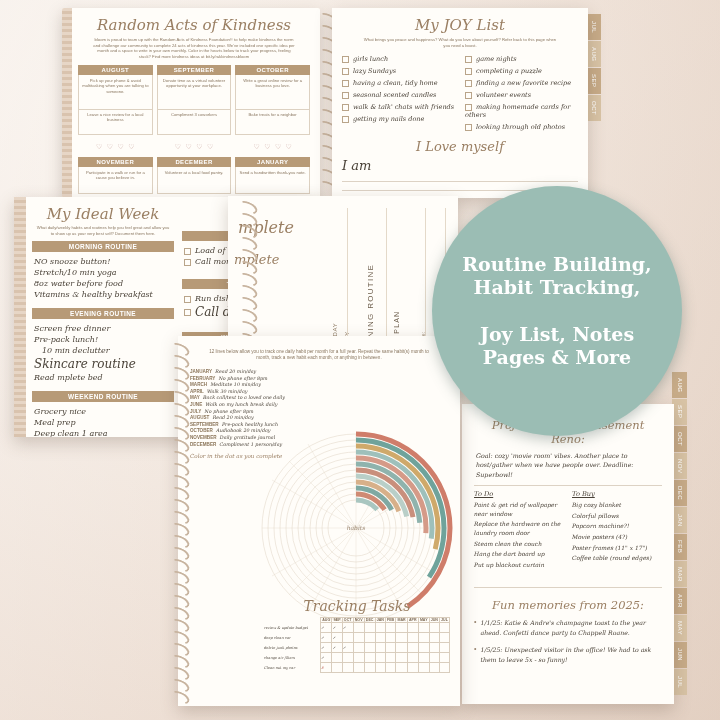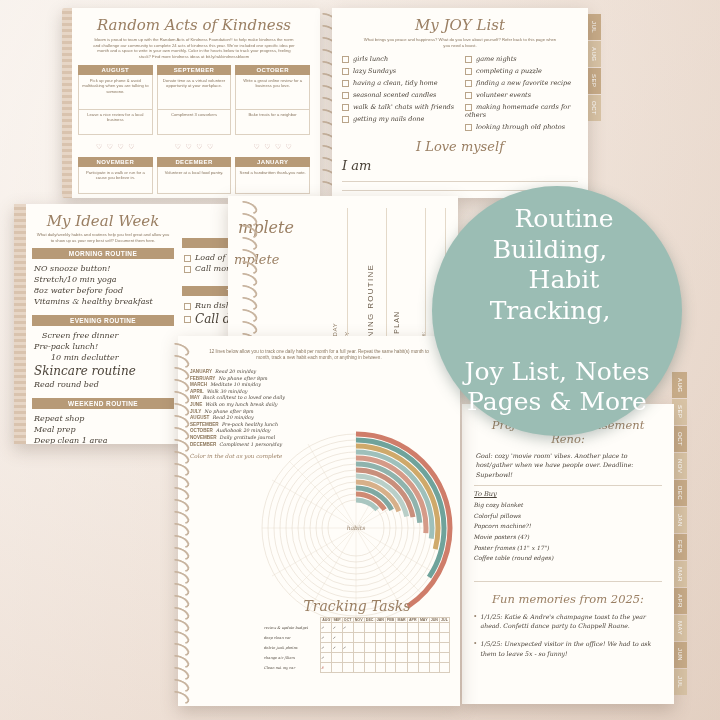--- a/index.html
+++ b/index.html
@@ -33,21 +33,21 @@
   .tabs{position:absolute;display:flex;flex-direction:column;}
   .tab{width:15px;height:26px;margin-bottom:1px;background:#c7ab88;color:#fff;font-size:6px;
        display:flex;align-items:center;justify-content:center;
        writing-mode:vertical-rl;text-orientation:mixed;letter-spacing:.08em;}
   .tab.alt{background:#d8c3a5;}
 
   
   .badge{position:absolute;border-radius:50%;
      background:#9bbdb4;color:#fff;display:flex;align-items:center;justify-content:center;text-align:center;
      box-shadow:0 4px 14px rgba(70,95,88,.35);}
-  .badge span{font-family:"DejaVu Serif",serif;font-weight:normal;font-size:25px;line-height:1.22;padding:0 14px;}
+  .badge span{font-family:"DejaVu Serif",serif;font-weight:bold;font-size:19px;line-height:1.22;padding:0 14px;}
 
   
   .cb{display:inline-block;width:5px;height:5px;border:1px solid #b9a489;margin-right:4px;vertical-align:middle;}
   .heart{color:#c9a6a0;font-size:7px;}
 
   
   .radial{position:absolute;}
   
   table{border-collapse:collapse;}
   td,th{border:.5px solid #d9cdbd;font-size:3.6px;color:#7e6b56;padding:0;}
@@ -212,48 +212,48 @@
       </div>
     </div>
 
     <div class="script" style="font-size:13px;text-align:center;margin:6px 0 4px;">I Love myself</div>
     <div class="hand" style="font-size:13px;">I am</div>
     <div class="rule" style="margin:8px 0;"></div>
     <div class="rule" style="margin:8px 0;"></div>
   </div>
 </div>
 
-<div class="page" style="left:14px;top:204px;width:300px;height:240px;">
+<div class="page" style="left:14px;top:197px;width:300px;height:240px;">
   <div class="edge" style="left:0;width:12px;"></div>
   <div style="padding:8px 8px 8px 18px;display:flex;gap:8px;">
 
     <div style="width:142px;">
       <div class="script" style="font-size:15px;text-align:center;">My Ideal Week</div>
       <div class="tiny" style="text-align:center;padding:2px 4px 5px;">What daily/weekly habits and routines help you feel great and allow you to show up as your very best self? Document them here.</div>
 
       <div class="tanbar" style="font-size:6.5px;">MORNING ROUTINE</div>
       <div style="padding:3px 2px;">
         <div class="hand" style="font-size:8px;margin:2px 0;">NO snooze button!</div>
         <div class="hand" style="font-size:8px;margin:2px 0;">Stretch/10 min yoga</div>
         <div class="hand" style="font-size:8px;margin:2px 0;">8oz water before food</div>
         <div class="hand" style="font-size:8px;margin:2px 0;">Vitamins &amp; healthy breakfast</div>
       </div>
 
       <div class="tanbar" style="font-size:6.5px;margin-top:4px;">EVENING ROUTINE</div>
       <div style="padding:3px 2px;">
-        <div class="hand" style="font-size:8px;margin:2px 8px;">Screen free dinner</div>
+        <div class="hand" style="font-size:8px;margin:2px 0;">Screen free dinner</div>
         <div class="hand" style="font-size:8px;margin:2px 0;">Pre-pack lunch!</div>
-        <div class="hand" style="font-size:8px;margin:2px 17px;">10 min declutter</div>
+        <div class="hand" style="font-size:8px;margin:2px 8px;">10 min declutter</div>
         <div class="hand" style="font-size:12px;margin:2px 0;">Skincare routine</div>
-        <div class="hand" style="font-size:8px;margin:2px 0;">Read round bed</div>
+        <div class="hand" style="font-size:8px;margin:2px 0;">Read mplete bed</div>
       </div>
 
       <div class="tanbar" style="font-size:6.5px;margin-top:4px;">WEEKEND ROUTINE</div>
       <div style="padding:3px 2px;">
-        <div class="hand" style="font-size:8px;margin:2px 0;">Repeat shop</div>
+        <div class="hand" style="font-size:8px;margin:2px 0;">Grocery nice</div>
         <div class="hand" style="font-size:8px;margin:2px 0;">Meal prep</div>
         <div class="hand" style="font-size:8px;margin:2px 0;">Deep clean 1 area</div>
         <div class="hand" style="font-size:8px;margin:2px 0;">Plan out week</div>
       </div>
     </div>
 
     <div style="width:120px;">
       <div class="tanbar" style="font-size:6px;margin-top:26px;">MONDAY</div>
       <div style="padding:3px 2px;">
         <div class="hand" style="font-size:8px;margin:2px 0;"><span class="cb"></span><span>Load of laundry</span></div>
@@ -322,20 +322,28 @@
   <div class="tab">JUN</div>
   <div class="tab alt">JUL</div>
 </div>
 
 <div class="page" style="left:462px;top:404px;width:212px;height:300px;">
   <div style="padding:14px 12px;">
     <div class="script" style="font-size:11.5px;text-align:center;">Project Plan for Basement Reno:</div>
     <div class="hand" style="font-size:6.3px;margin:5px 2px 6px;line-height:1.5;">Goal: cozy 'movie room' vibes. Another place to host/gather when we have people over. Deadline: Superbowl!</div>
     <div class="rule" style="margin-bottom:4px;"></div>
     <div style="display:flex;gap:8px;">
+      <div style="flex:1;">
+        <div class="hand" style="font-size:6.6px;text-decoration:underline;margin-bottom:3px;">To Do</div>
+        <div class="hand" style="font-size:5.9px;line-height:1.45;margin-bottom:2px;">Paint &amp; get rid of wallpaper near window</div>
+        <div class="hand" style="font-size:5.9px;line-height:1.45;margin-bottom:2px;">Replace the hardware on the laundry room door</div>
+        <div class="hand" style="font-size:5.9px;line-height:1.45;margin-bottom:2px;">Steam clean the couch</div>
+        <div class="hand" style="font-size:5.9px;line-height:1.45;margin-bottom:2px;">Hang the dart board up</div>
+        <div class="hand" style="font-size:5.9px;line-height:1.45;margin-bottom:2px;">Put up blackout curtain</div>
+      </div>
       <div style="flex:1;">
         <div class="hand" style="font-size:6.6px;text-decoration:underline;margin-bottom:3px;">To Buy</div>
         <div class="hand" style="font-size:5.9px;line-height:1.45;margin-bottom:2px;">Big cozy blanket</div>
         <div class="hand" style="font-size:5.9px;line-height:1.45;margin-bottom:2px;">Colorful pillows</div>
         <div class="hand" style="font-size:5.9px;line-height:1.45;margin-bottom:2px;">Popcorn machine?!</div>
         <div class="hand" style="font-size:5.9px;line-height:1.45;margin-bottom:2px;">Movie posters (4?)</div>
         <div class="hand" style="font-size:5.9px;line-height:1.45;margin-bottom:2px;">Poster frames (11" x 17")</div>
         <div class="hand" style="font-size:5.9px;line-height:1.45;margin-bottom:2px;">Coffee table (round edges)</div>
       </div>
     </div>

